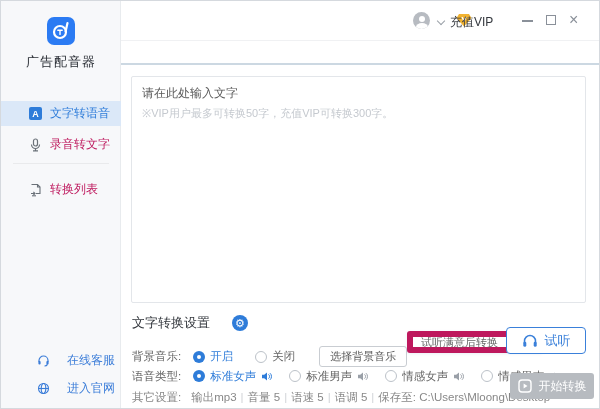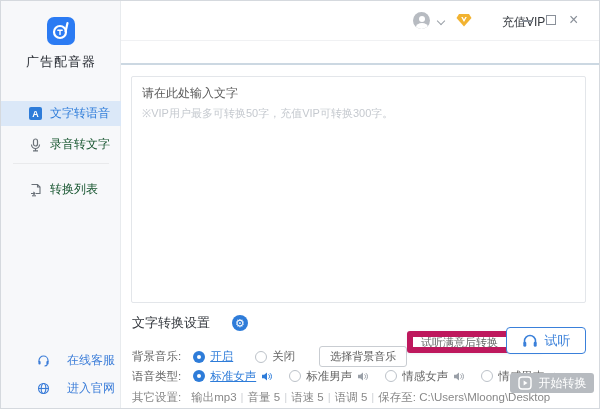--- a/index.html
+++ b/index.html
@@ -4,34 +4,34 @@
 <style>
   * { margin:0; padding:0; box-sizing:border-box; }
   html,body { width:600px; height:409px; }
   body { font-family:"Liberation Sans", sans-serif; background:#fff; position:relative; overflow:hidden; }
   .window { position:absolute; inset:0; width:600px; height:409px; background:#fff; border:1px solid #d5d9de; }
 
   
   .sidebar { position:absolute; left:0; top:0; width:120px; height:100%; background:#f7f8fa; border-right:1px solid #e8ebee; }
   .logo { position:absolute; left:46px; top:16px; width:28px; height:28px; }
   .app-name { position:absolute; top:52px; left:0; width:120px; text-align:center; font-size:13px; color:#2b2f36; letter-spacing:1px; }
-  .side-item { position:absolute; left:0; width:120px; height:25px; display:flex; align-items:center; padding-left:28px; gap:8px; font-size:12px; color:#14532d; cursor:default; }
+  .side-item { position:absolute; left:0; width:120px; height:25px; display:flex; align-items:center; padding-left:28px; gap:8px; font-size:12px; color:#be185d; cursor:default; }
   .side-item.sel { background:#dbe8f8; color:#2e7cd9; }
   .side-item .ai { width:13px; height:13px; background:#2e7cd9; border-radius:2px; color:#fff; font-size:9px; font-weight:bold; display:flex; align-items:center; justify-content:center; }
   .side-divider { position:absolute; left:12px; top:162px; width:96px; height:1px; background:#e9eaec; }
   .side-foot { position:absolute; left:0; width:120px; height:20px; display:flex; align-items:center; padding-left:36px; gap:17px; font-size:12px; color:#3a7cd8; }
 
   
   .titlebar { position:absolute; left:120px; right:0; top:0; height:40px; background:#fff; border-bottom:1px solid #f0f1f3; }
   .avatar { position:absolute; left:412px; top:11px; width:17px; height:17px; border-radius:50%; background:#b7bbc1; overflow:hidden; }
   .avatar .head { position:absolute; left:5.5px; top:3.5px; width:6px; height:6px; border-radius:50%; background:#fff; }
   .avatar .body { position:absolute; left:2.5px; top:10.5px; width:12px; height:8px; border-radius:50%; background:#fff; }
   .chev { position:absolute; left:437px; top:17px; width:6px; height:6px; border-right:1.5px solid #9aa0a8; border-bottom:1.5px solid #9aa0a8; transform:rotate(45deg); }
   .vip-badge { position:absolute; left:455px; top:11px; width:16px; height:16px; }
-  .vip-text { position:absolute; left:501px; top:13px; font-size:12px; color:#33373d; }
+  .vip-text { position:absolute; left:449px; top:13px; font-size:12px; color:#33373d; }
   .win-min { position:absolute; left:521px; top:19px; width:11px; height:2px; background:#8a9099; }
   .win-max { position:absolute; left:545px; top:14px; width:10px; height:10px; border:1.5px solid #8a9099; }
   .win-close { position:absolute; left:568px; top:9px; font-size:16px; color:#8a9099; line-height:20px; }
 
   
   .tab { position:absolute; left:130px; top:42px; height:21px; padding:0 13px; background:#d9e8f8; color:#2e7cd9; font-size:12px; display:flex; align-items:center; }
   .tabline { position:absolute; left:120px; right:0; top:62px; height:2px; background:#ccd8e2; }
 
   
   .editor { position:absolute; left:130px; top:75px; width:455px; height:227px; border:1px solid #e3e6ea; border-radius:2px; background:#fff; }
@@ -41,31 +41,31 @@
   
   .set-title { position:absolute; left:131px; top:313px; display:flex; align-items:center; gap:22px; font-size:13px; color:#33373d; }
   .gear { width:16px; height:16px; border-radius:50%; background:#2e7cd9; color:#fff; font-size:11px; display:flex; align-items:center; justify-content:center; line-height:1; }
   .row { position:absolute; left:131px; display:flex; align-items:center; font-size:11.5px; color:#666; }
   .row1 { top:345px; height:21px; }
   .row2 { top:367px; height:16px; }
   .row3 { top:388px; height:16px; color:#888; }
   .radio { width:12px; height:12px; border-radius:50%; border:1px solid #bcc2c9; background:#fff; display:inline-block; }
   .radio.on { border:none; background:#2e7cd9; position:relative; }
   .radio.on::after { content:""; position:absolute; left:4px; top:4px; width:4px; height:4px; border-radius:50%; background:#fff; }
-  .blue { color:#2e7cd9;text-decoration:underline; }
+  .blue { color:#2e7cd9; }
   .choose-btn { height:21px; padding:8px 10px; border:1px solid #c9cdd2; border-radius:3px; background:#fff; font-size:11px; color:#555; display:flex; align-items:center; }
   .vgroup { display:flex; align-items:center; gap:5px; }
   .sep { color:#d0d3d7; padding:0 4px; }
 
   
   .tooltip { position:absolute; left:406px; top:330px; height:22px; padding:0 8px; background:#fff; border:6px solid #be185d; border-radius:3px; display:flex; align-items:center; gap:24px; font-size:11px; color:#666; box-shadow:0 1px 3px rgba(120,150,190,.15); }
   .tooltip .close-x { color:#9aa0a8; font-size:12px; }
   .tooltip .arrow { position:absolute; right:-4.5px; top:7px; width:8px; height:8px; background:#fff; border-top:1px solid #cfe0f2; border-right:1px solid #cfe0f2; transform:rotate(45deg); }
   .listen-btn { position:absolute; left:505px; top:326px; width:80px; height:27px; border:1.5px solid #3a80da; border-radius:4px; background:#fff; color:#3a80da; font-size:13px; display:flex; align-items:center; justify-content:center; gap:7px; }
-  .convert-btn { position:absolute; left:509px; top:372px; width:84px; height:20px; border:none; border-radius:3px; background:#b7bbc0; color:#fff; font-size:12px; display:flex; align-items:center; justify-content:center; gap:7px; }
+  .convert-btn { position:absolute; left:509px; top:372px; width:84px; height:26px; border:none; border-radius:3px; background:#b7bbc0; color:#fff; font-size:12px; display:flex; align-items:center; justify-content:center; gap:7px; }
 
   svg { display:block; }
 </style>
 </head>
 <body>
 
 <div class="window">
 
   <div class="sidebar">
     <div class="logo">

